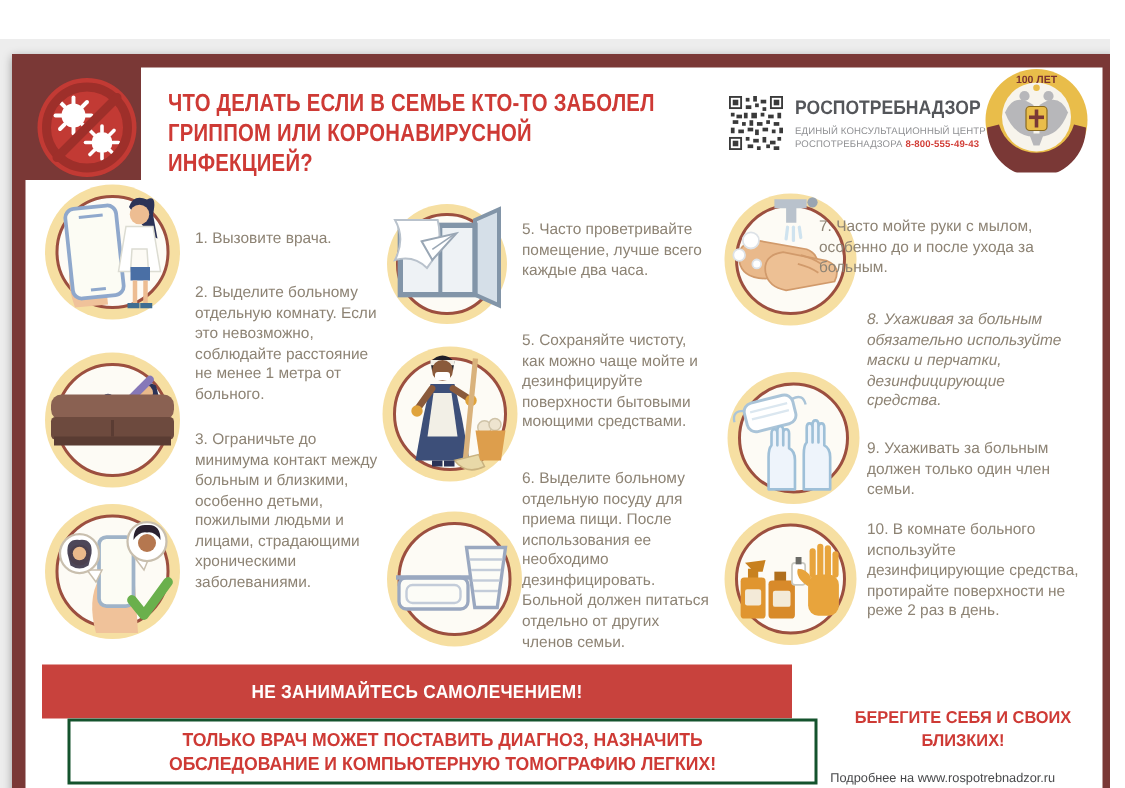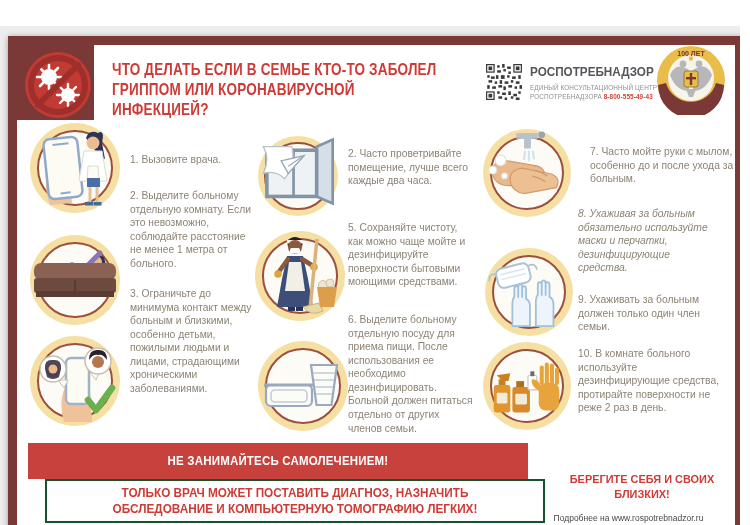--- a/index.html
+++ b/index.html
@@ -325,24 +325,24 @@
         <rect x="68.4" y="22" width="4.2" height="22" rx="2.1"></rect>
         <rect x="73.6" y="26" width="4.2" height="18" rx="2.1"></rect>
         <path d="M57 50 Q48 44 50 38 Q56 38 59 44 Z"></path>
       </g>
     </svg>
   </div>
 
   <div class="item-text" style="left:130px;top:127px;width:122px;">1. Вызовите врача.</div>
   <div class="item-text" style="left:130px;top:163px;width:128px;">2. Выделите больному отдельную комнату. Если это невозможно, соблюдайте расстояние не менее 1 метра от больного.</div>
   <div class="item-text" style="left:130px;top:261px;width:128px;">3. Ограничьте до минимума контакт между больным и близкими, особенно детьми, пожилыми людьми и лицами, страдающими хроническими заболеваниями.</div>
-  <div class="item-text" style="left:348px;top:121px;width:122px;">2. Часто проветривайте помещение, лучше всего каждые два часа.</div>
+  <div class="item-text" style="left:348px;top:121px;width:122px;">5. Часто проветривайте помещение, лучше всего каждые два часа.</div>
   <div class="item-text" style="left:348px;top:195px;width:124px;">5. Сохраняйте чистоту, как можно чаще мойте и дезинфицируйте поверхности бытовыми моющими средствами.</div>
   <div class="item-text" style="left:348px;top:287px;width:126px;">6. Выделите больному отдельную посуду для приема пищи. После использования ее необходимо дезинфицировать. Больной должен питаться отдельно от других членов семьи.</div>
-  <div class="item-text" style="left:590px;top:119px;width:152px;">7. Часто мойте руки с мылом, особенно до и после ухода за больным.</div>
+  <div class="item-text" style="left:546px;top:119px;width:152px;">7. Часто мойте руки с мылом, особенно до и после ухода за больным.</div>
   <div class="item-text" style="left:578px;top:181px;width:140px;font-style:italic;">8. Ухаживая за больным обязательно используйте маски и перчатки, дезинфицирующие средства.</div>
   <div class="item-text" style="left:578px;top:267px;width:140px;">9. Ухаживать за больным должен только один член семьи.</div>
   <div class="item-text" style="left:578px;top:321px;width:146px;">10. В комнате больного используйте дезинфицирующие средства, протирайте поверхности не реже 2 раз в день.</div>
 
   <div class="banner-bar">
     <span>НЕ ЗАНИМАЙТЕСЬ САМОЛЕЧЕНИЕМ!</span>
   </div>
   <div class="banner-box">
     <span>ТОЛЬКО ВРАЧ МОЖЕТ ПОСТАВИТЬ ДИАГНОЗ, НАЗНАЧИТЬ ОБСЛЕДОВАНИЕ И КОМПЬЮТЕРНУЮ ТОМОГРАФИЮ ЛЕГКИХ!</span>
   </div>

